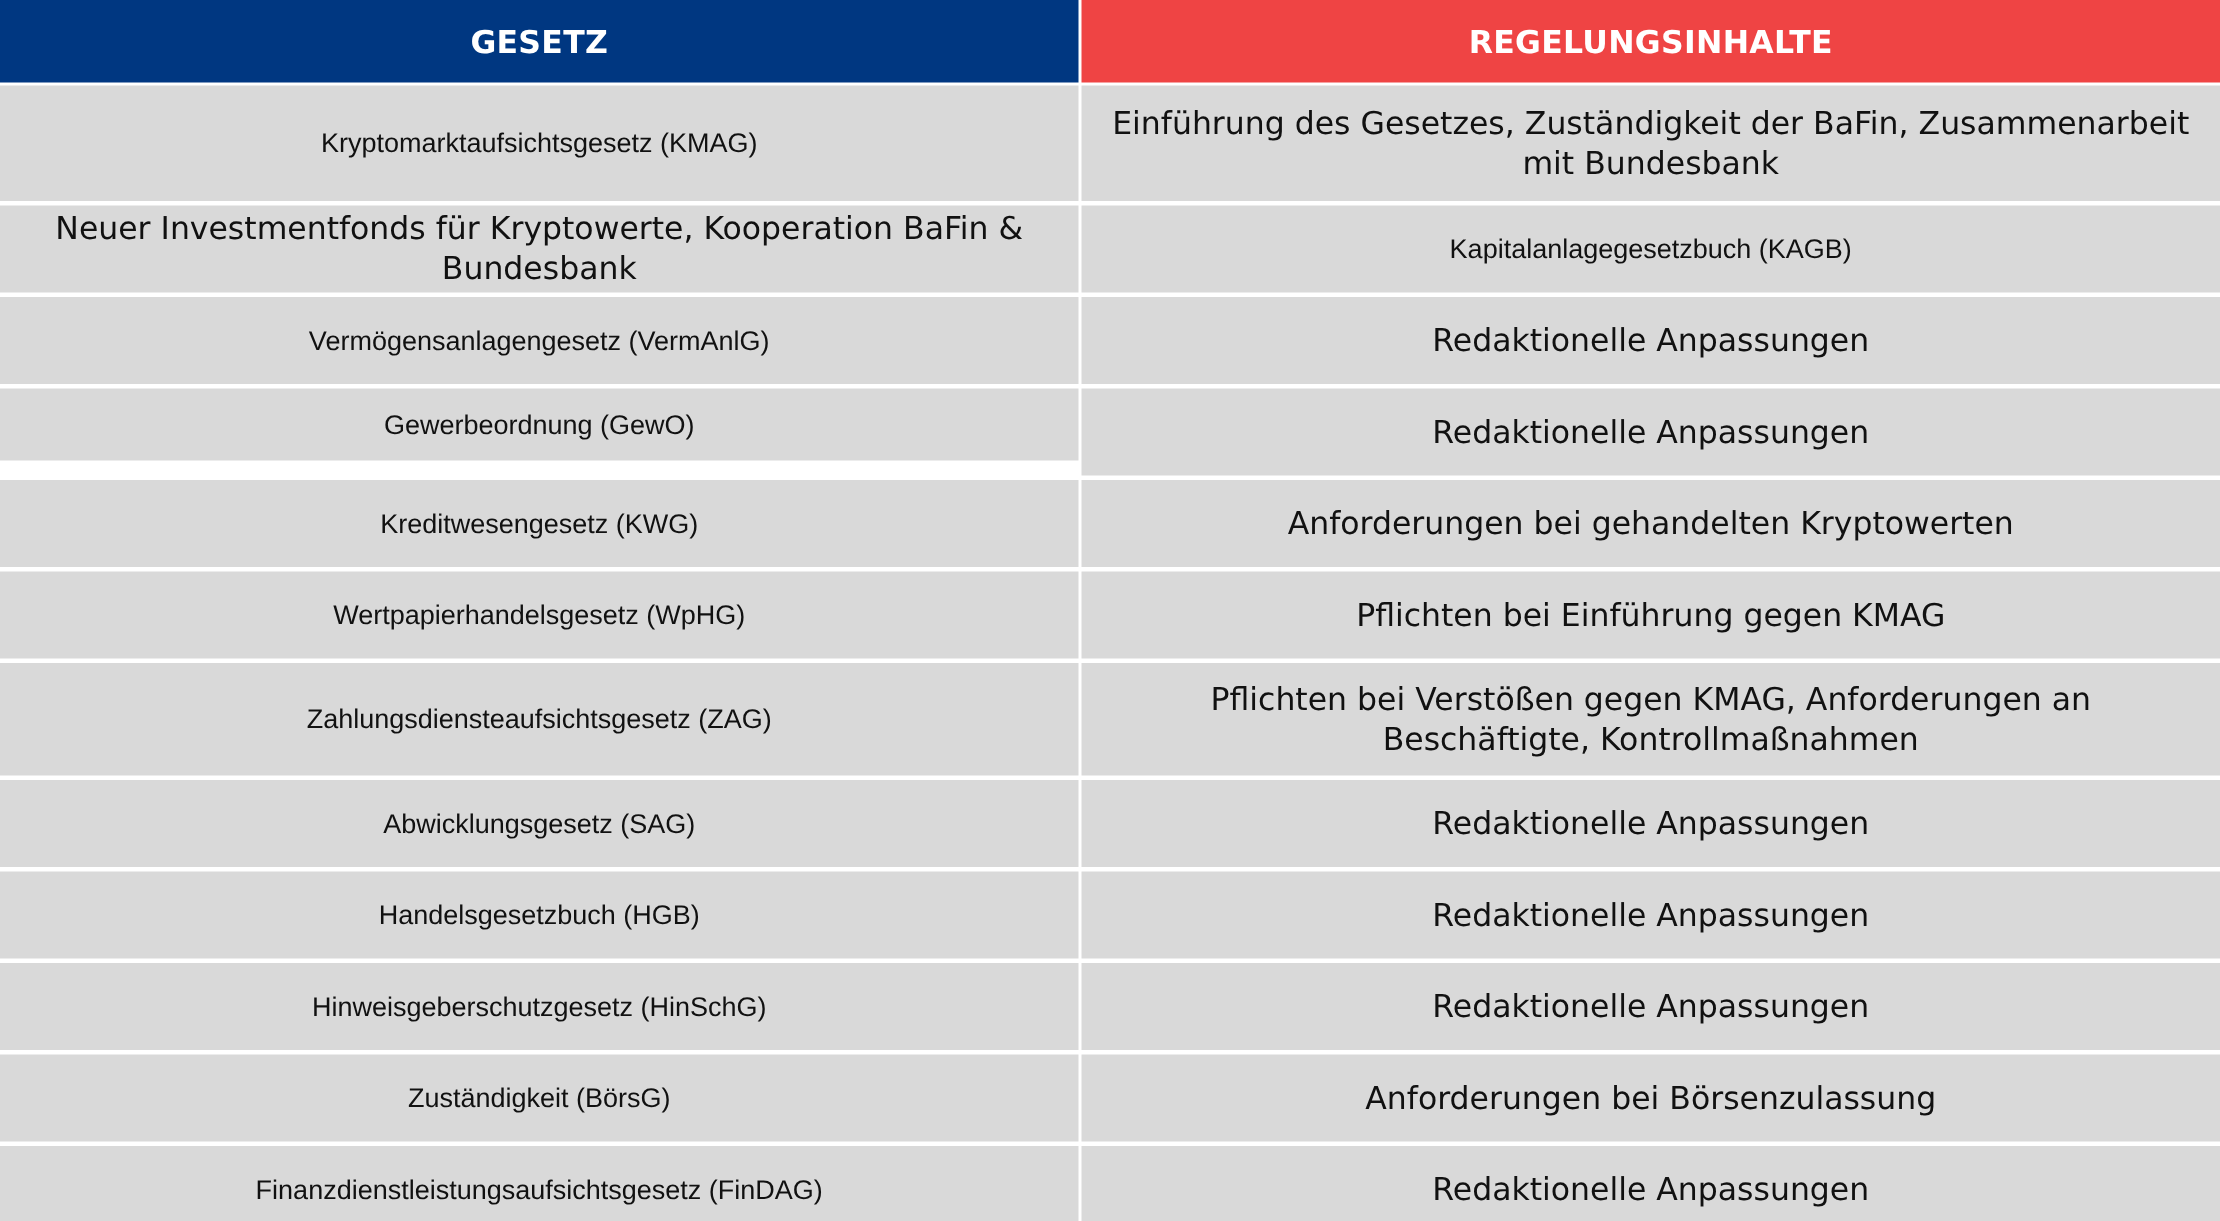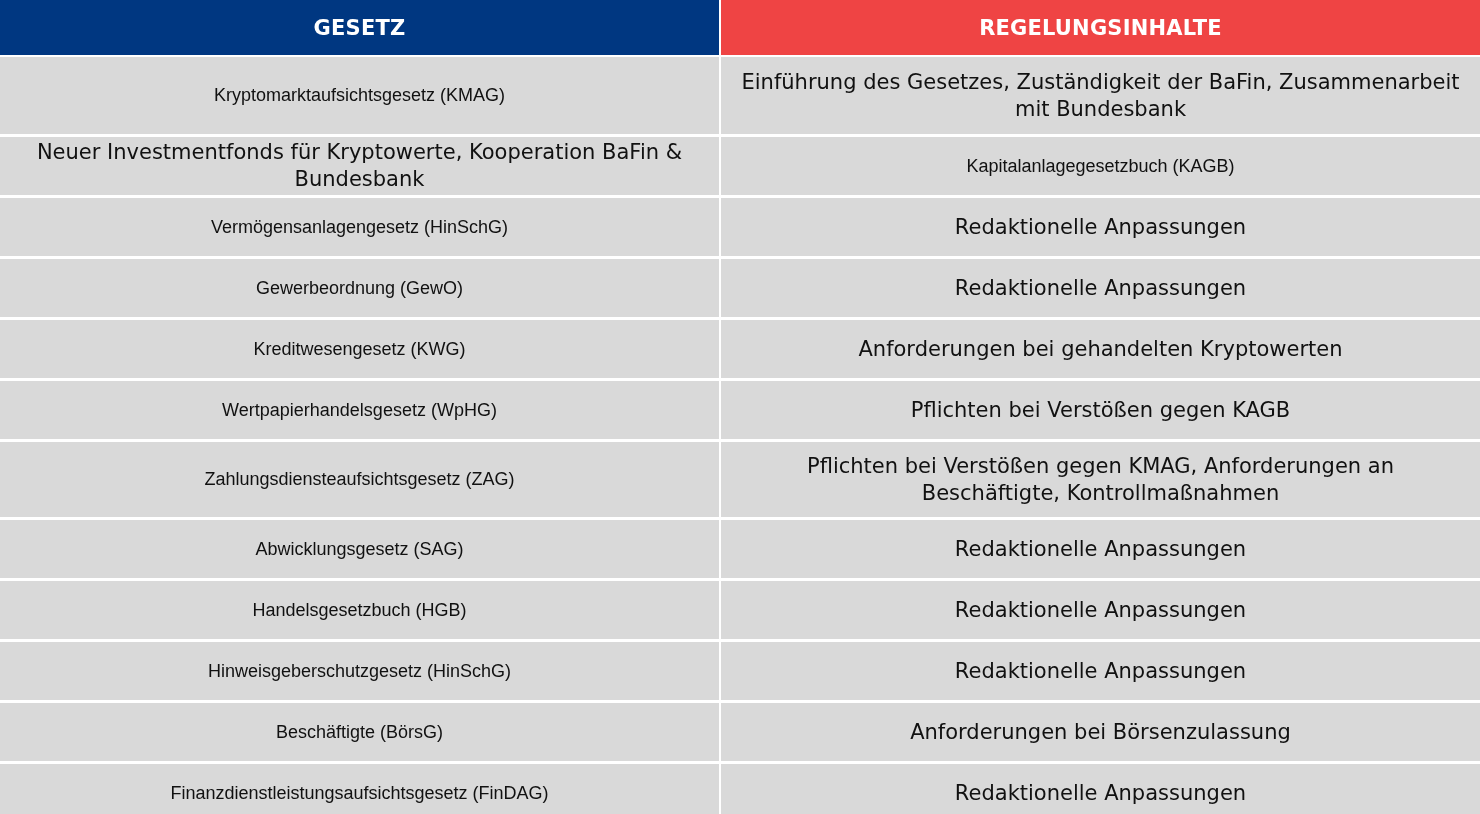--- a/index.html
+++ b/index.html
@@ -48,42 +48,42 @@
 <div class="table">
   <div class="hdr left">GESETZ</div>
   <div class="hdr right">REGELUNGSINHALTE</div>
 
   <div class="cell left" style="height:77px">Kryptomarktaufsichtsgesetz (KMAG)</div>
   <div class="cell right" style="height:77px">Einführung des Gesetzes, Zuständigkeit der BaFin, Zusammenarbeit mit Bundesbank</div>
 
   <div class="cell right" style="height:58px">Neuer Investmentfonds für Kryptowerte, Kooperation BaFin &amp; Bundesbank</div>
   <div class="cell left" style="height:58px">Kapitalanlagegesetzbuch (KAGB)</div>
 
-  <div class="cell left" style="height:58px">Vermögensanlagengesetz (HinSchG)</div>
+  <div class="cell left" style="height:58px">Vermögensanlagengesetz (VermAnlG)</div>
   <div class="cell right" style="height:58px">Redaktionelle Anpassungen</div>
 
-  <div class="cell left" style="height:58px">Gewerbeordnung (GewO)</div>
+  <div class="cell left" style="height:48px">Gewerbeordnung (GewO)</div>
   <div class="cell right" style="height:58px">Redaktionelle Anpassungen</div>
 
   <div class="cell left" style="height:58px">Kreditwesengesetz (KWG)</div>
   <div class="cell right" style="height:58px">Anforderungen bei gehandelten Kryptowerten</div>
 
   <div class="cell left" style="height:58px">Wertpapierhandelsgesetz (WpHG)</div>
-  <div class="cell right" style="height:58px">Pflichten bei Verstößen gegen KAGB</div>
+  <div class="cell right" style="height:58px">Pflichten bei Einführung gegen KMAG</div>
 
   <div class="cell left" style="height:75px">Zahlungsdiensteaufsichtsgesetz (ZAG)</div>
   <div class="cell right" style="height:75px">Pflichten bei Verstößen gegen KMAG, Anforderungen an Beschäftigte, Kontrollmaßnahmen</div>
 
   <div class="cell left" style="height:58px">Abwicklungsgesetz (SAG)</div>
   <div class="cell right" style="height:58px">Redaktionelle Anpassungen</div>
 
   <div class="cell left" style="height:58px">Handelsgesetzbuch (HGB)</div>
   <div class="cell right" style="height:58px">Redaktionelle Anpassungen</div>
 
   <div class="cell left" style="height:58px">Hinweisgeberschutzgesetz (HinSchG)</div>
   <div class="cell right" style="height:58px">Redaktionelle Anpassungen</div>
 
-  <div class="cell left" style="height:58px">Beschäftigte (BörsG)</div>
+  <div class="cell left" style="height:58px">Zuständigkeit (BörsG)</div>
   <div class="cell right" style="height:58px">Anforderungen bei Börsenzulassung</div>
 
   <div class="cell left" style="height:58px">Finanzdienstleistungsaufsichtsgesetz (FinDAG)</div>
   <div class="cell right" style="height:58px">Redaktionelle Anpassungen</div>
 </div>
 
 </body></html>

